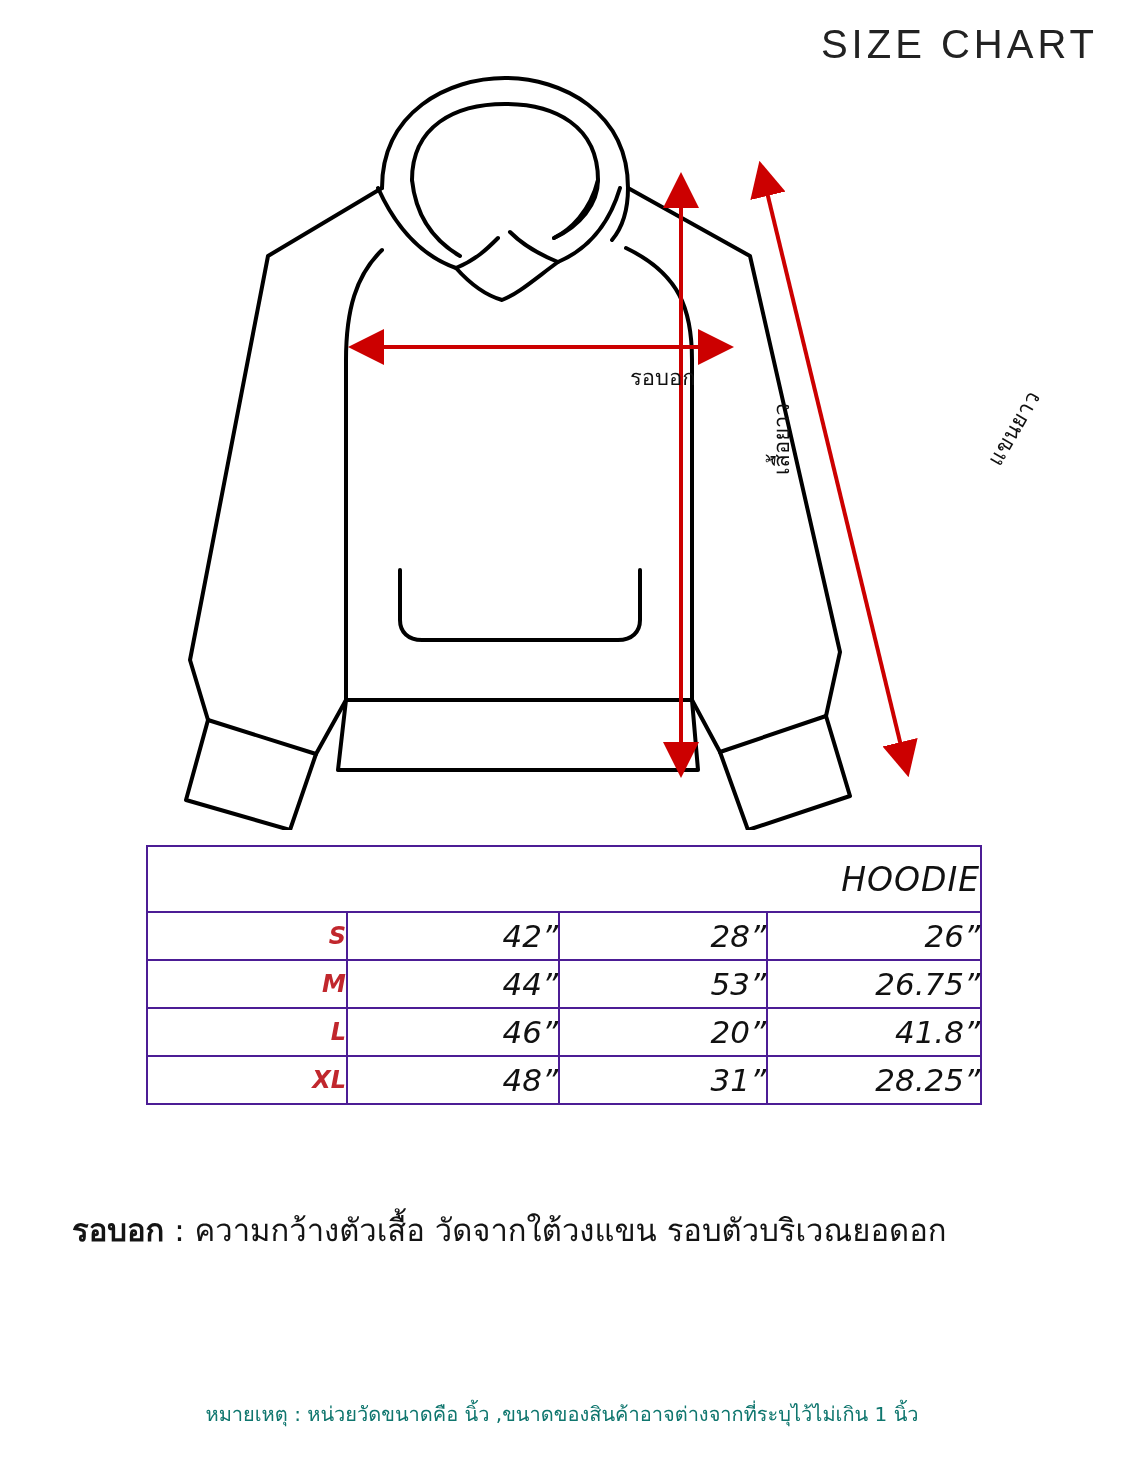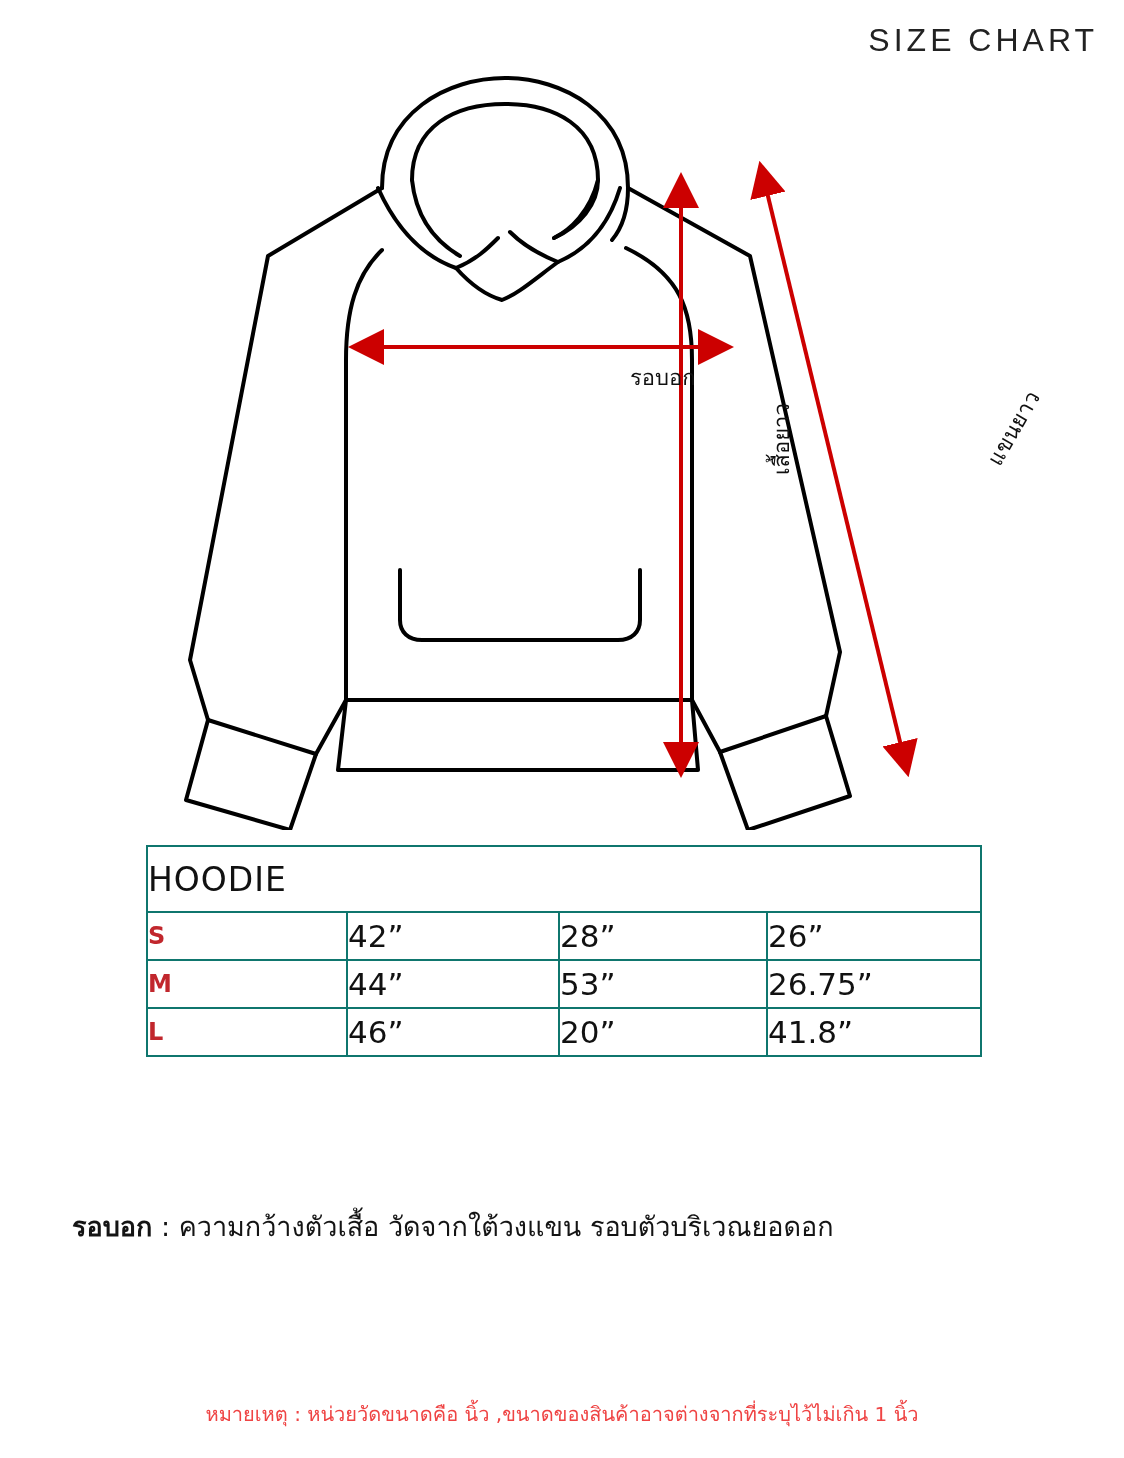--- a/index.html
+++ b/index.html
@@ -15,21 +15,21 @@
     color: #1a1a1a;
     overflow: hidden;
   }
 
   
   .page-title {
     position: absolute;
     top: 22px;
     right: 26px;
     font-family: "Liberation Sans", sans-serif;
-    font-size: 32px;
+    font-size: 40px;
     letter-spacing: 4px;
     color: #222222;
     font-weight: 400;
   }
 
   
   .illustration {
     position: absolute;
     top: 60px;
     left: 150px;
@@ -69,26 +69,27 @@
   
   .size-table {
     position: absolute;
     top: 845px;
     left: 146px;
     width: 834px;
     border-collapse: collapse;
     table-layout: fixed;
   }
   .size-table td, .size-table th {
-    border: 2px solid #0f766e;
-    text-align: left;
+    border: 2px solid #4c1d95;
+    text-align: right;
     font-family: "DejaVu Sans", sans-serif;
     color: #111111;
     font-weight: normal;
     padding: 0;
+    font-style: italic;
   }
   .table-title {
     height: 64px;
     font-family: "Liberation Sans", sans-serif;
     font-size: 33px;
     letter-spacing: 1px;
     color: #1a1a1a;
   }
   .head-row td {
     height: 52px;
@@ -110,37 +111,37 @@
 
   
   .notes {
     position: absolute;
     top: 1205px;
     left: 72px;
     width: 990px;
   }
   .note-line {
     font-family: "DejaVu Sans", sans-serif;
-    font-size: 27px;
+    font-size: 31px;
     color: #141414;
     line-height: 1.62;
     white-space: nowrap;
   }
   .note-line b {
     font-weight: bold;
   }
   .footnote {
     position: absolute;
     top: 1398px;
     left: 0;
     width: 1124px;
     text-align: center;
     font-family: "DejaVu Sans", sans-serif;
     font-size: 20px;
-    color: #ef4444;
+    color: #0f766e;
   }
 </style>
 </head>
 <body>
 
 <div class="page-title">SIZE CHART</div>
 
 <div class="illustration">
   <svg viewBox="0 0 830 770" xmlns="http://www.w3.org/2000/svg">
     <defs>
@@ -219,20 +220,26 @@
       <td>44”</td>
       <td>53”</td>
       <td>26.75”</td>
     </tr>
     <tr class="body-row">
       <td class="size-cell">L</td>
       <td>46”</td>
       <td>20”</td>
       <td>41.8”</td>
     </tr>
+    <tr class="body-row">
+      <td class="size-cell">XL</td>
+      <td>48”</td>
+      <td>31”</td>
+      <td>28.25”</td>
+    </tr>
   </tbody>
 </table>
 
 <div class="notes">
   <div class="note-line">
     <b>รอบอก</b><span> : ความกว้างตัวเสื้อ วัดจากใต้วงแขน รอบตัวบริเวณยอดอก</span>
   </div>
 </div>
 
 <div class="footnote">หมายเหตุ : หน่วยวัดขนาดคือ นิ้ว ,ขนาดของสินค้าอาจต่างจากที่ระบุไว้ไม่เกิน 1 นิ้ว</div>

